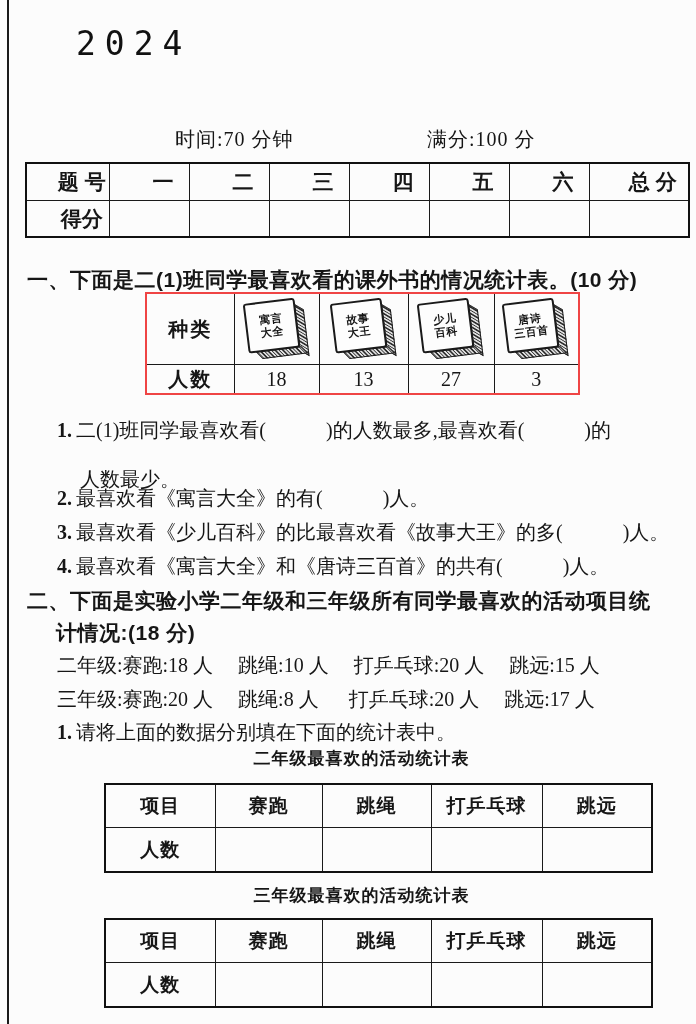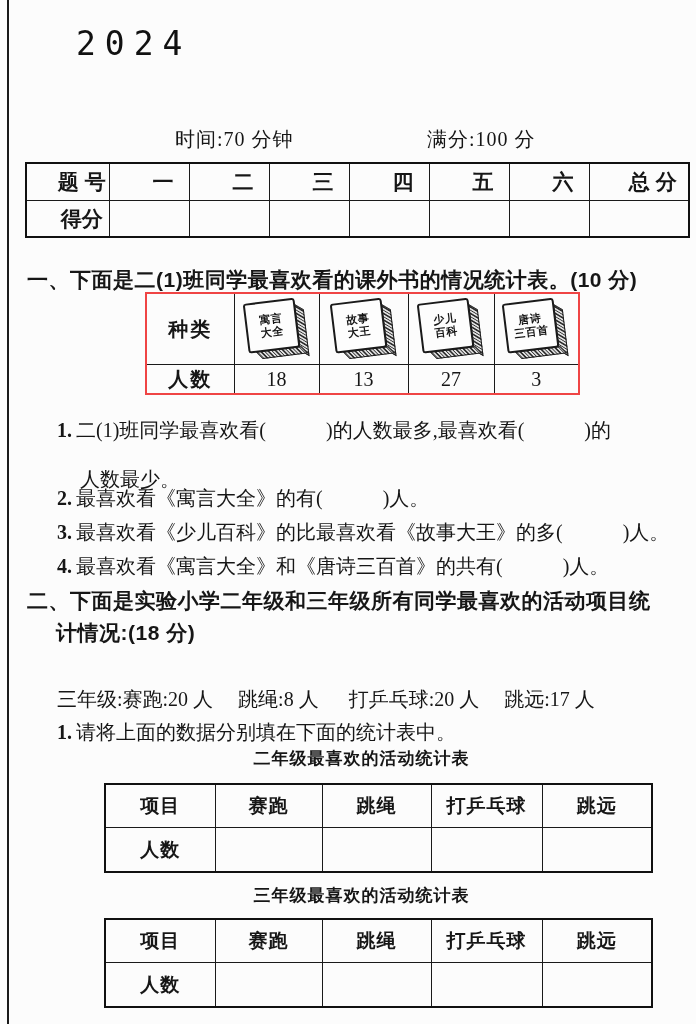--- a/index.html
+++ b/index.html
@@ -189,20 +189,21 @@
     </table>
 
   <div class="q q1a"><span class="qnum">1.</span><span>二(1)班同学最喜欢看(　　　)的人数最多,最喜欢看(　　　)的</span></div>
   <div class="q indent q1b"><span>人数最少。</span></div>
   <div class="q q2"><span class="qnum">2.</span><span>最喜欢看《寓言大全》的有(　　　)人。</span></div>
   <div class="q q3"><span class="qnum">3.</span><span>最喜欢看《少儿百科》的比最喜欢看《故事大王》的多(　　　)人。</span></div>
   <div class="q q4"><span class="qnum">4.</span><span>最喜欢看《寓言大全》和《唐诗三百首》的共有(　　　)人。</span></div>
 
   <div class="h1 s2-heading1">二、下面是实验小学二年级和三年级所有同学最喜欢的活动项目统</div>
   <div class="h1 s2-heading2">计情况:(18 分)</div>
+  <div class="data-line g2-line">二年级:赛跑:18 人　 跳绳:10 人　 打乒乓球:20 人　 跳远:15 人</div>
   <div class="data-line g3-line">三年级:赛跑:20 人　 跳绳:8 人 　 打乒乓球:20 人　 跳远:17 人</div>
   <div class="q s2q1"><span class="qnum">1.</span><span>请将上面的数据分别填在下面的统计表中。</span></div>
 
   <div class="tbl-title t2-title">二年级最喜欢的活动统计表</div>
   <table class="activity-table t-grade2">
     <colgroup>
         <col style="width:110px">
         <col style="width:107px">
         <col style="width:109px">
         <col style="width:111px">

